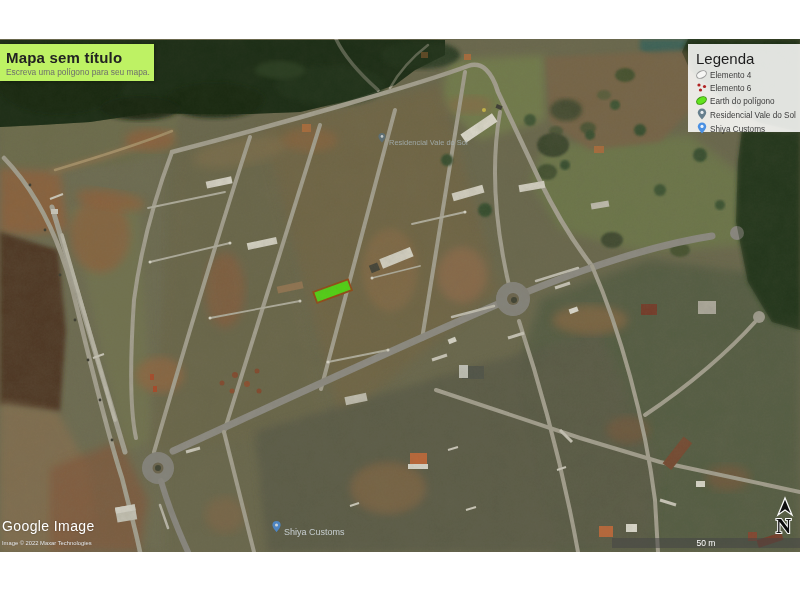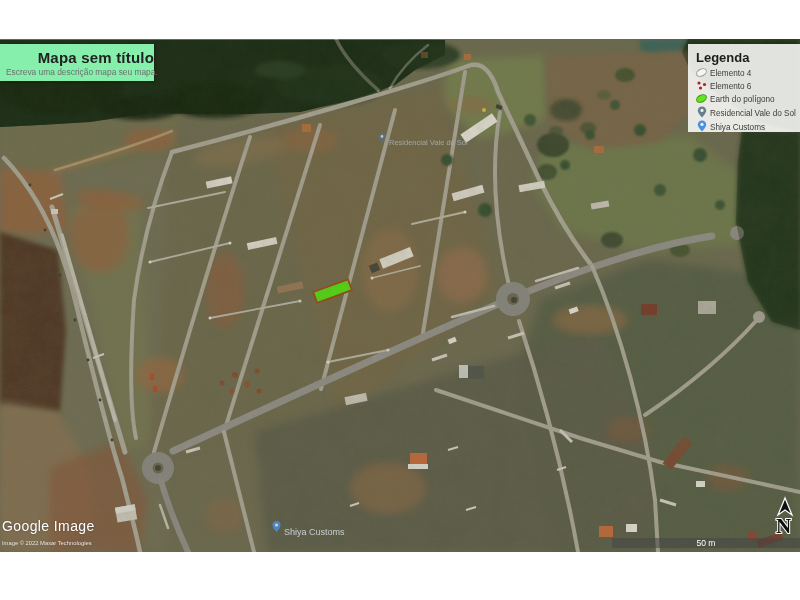--- a/index.html
+++ b/index.html
@@ -401,27 +401,27 @@
     <polygon points="688,39 800,39 800,132 758,122 720,96 690,70 682,52" fill="#16280f" opacity="0.4"></polygon>
 
     <polygon points="742,130 800,132 800,330 772,322 748,282 736,222 738,162" fill="#16280f" opacity="0.35"></polygon>
   </g>
 
   <rect x="0" y="0" width="800" height="39" fill="#ffffff"></rect>
 
   <rect x="0" y="552" width="800" height="48" fill="#ffffff"></rect>
 </svg>
 
-<div class="abs" style="left:0;top:44px;width:154px;height:37px;background:#86efac;box-shadow:1px 1px 3px rgba(0,0,0,0.3);text-align:right;">
+<div class="abs" style="left:0;top:44px;width:154px;height:37px;background:#bef264;box-shadow:1px 1px 3px rgba(0,0,0,0.3);">
   <div style="margin:5px 0 0 6px;font-size:15px;font-weight:bold;color:#222;letter-spacing:0.2px;">Mapa sem título</div>
-  <div style="margin:1px 0 0 6px;font-size:8.4px;color:#6e6e6e;white-space:nowrap;">Escreva uma descrição mapa seu mapa.</div>
+  <div style="margin:1px 0 0 6px;font-size:8.4px;color:#6e6e6e;white-space:nowrap;">Escreva uma polígono para seu mapa.</div>
 </div>
 
 <div class="abs" style="left:688px;top:44px;width:112px;height:88px;background:rgba(252,252,250,0.88);">
-  <div style="margin:6px 12px 2px 8px;font-size:13px;font-weight:bold;color:#1d1d1d;">Legenda</div>
+  <div style="margin:6px 12px 2px 8px;font-size:15px;font-weight:normal;color:#1d1d1d;">Legenda</div>
   <table style="border-collapse:collapse;margin-left:6px;font-size:8.2px;color:#3c3c3c;white-space:nowrap;">
     <tbody>
           <tr>
             <td style="width:15px;height:13px;text-align:center;padding:0;"><svg width="13" height="11" viewBox="0 0 13 11">
                 <ellipse cx="6.5" cy="5.5" rx="5.2" ry="3.4" transform="rotate(-28 6.5 5.5)" fill="#f6f6f4" stroke="#9a9a9a" stroke-width="1"></ellipse>
               </svg></td>
             <td>Elemento 4</td>
           </tr>
     <tr>
             <td style="height:13px;text-align:center;padding:0;"><svg width="12" height="11" viewBox="0 0 12 11">

